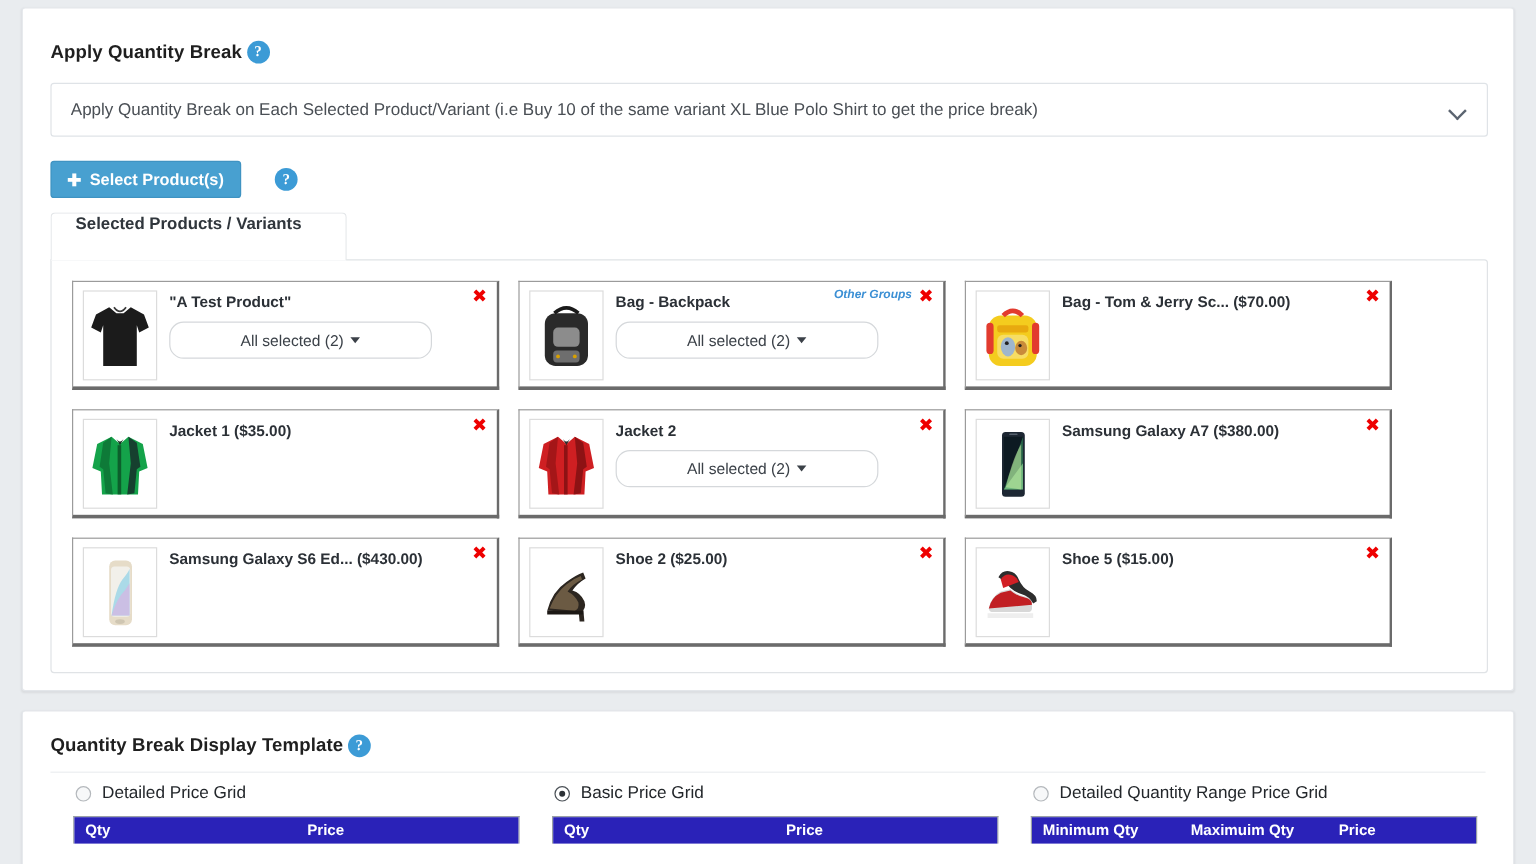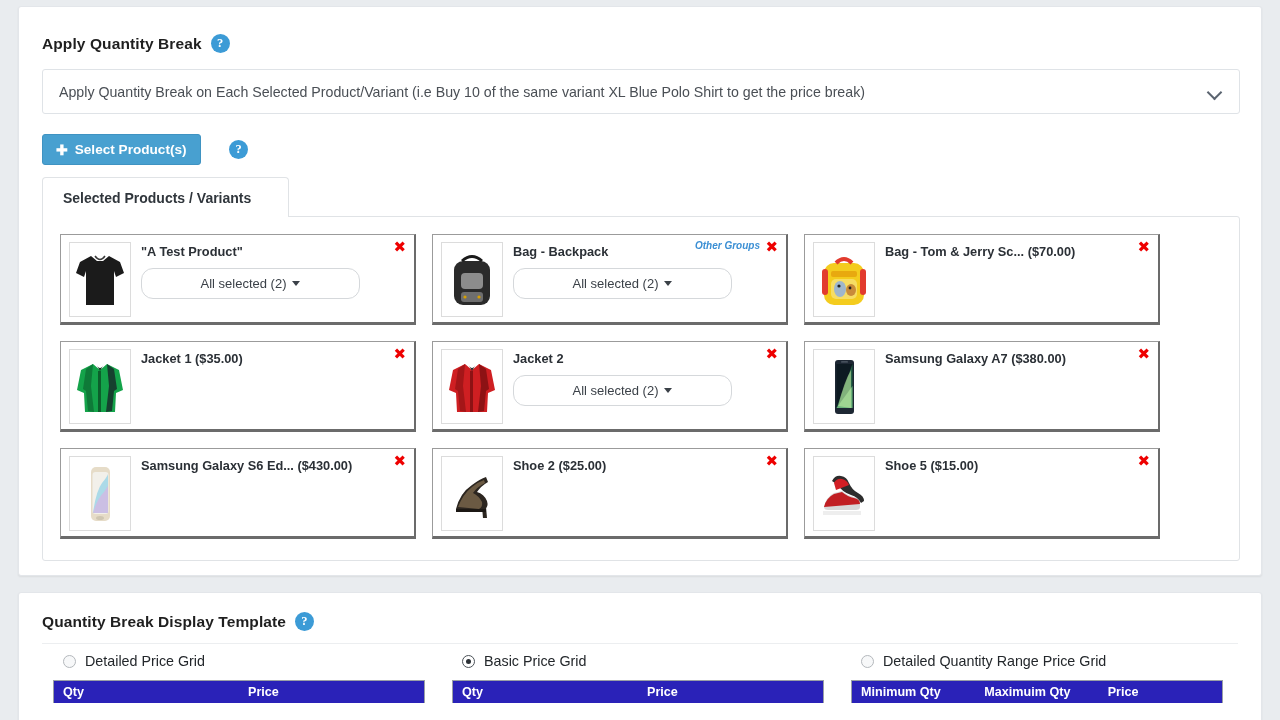--- a/index.html
+++ b/index.html
@@ -18,21 +18,21 @@
     background: #ffffff;
     border: 1px solid #e3e6ea;
     border-radius: 3px;
     box-shadow: 0 1px 2px rgba(0,0,0,0.07);
   }
   #panel-top   { left: 18px; top: 6px;   width: 1244px; height: 570px; }
   #panel-bottom{ left: 18px; top: 592px; width: 1244px; height: 150px; }
 
   
   .sec-head {
-    display: flex; align-items: center; gap: 9px;
+    display: flex; align-items: center; gap: 4px;
     font-size: 15.5px; font-weight: bold; color: #1f1f1f;
     letter-spacing: .1px;
   }
   #panel-top .sec-head { position: absolute; left: 23px; top: 27px; }
   #panel-bottom .sec-head { position: absolute; left: 23px; top: 19px; }
 
   .help-icon {
     width: 19px; height: 19px; border-radius: 50%;
     background: #3c9bd6; color: #fff;
     font-size: 12.5px; font-weight: bold;
@@ -78,21 +78,21 @@
   .plus-icon { font-size: 14px; font-weight: bold; line-height: 1; }
   .btn-help { position: absolute; left: 210px; top: 133px; }
 
   
   .tab {
     position: absolute; left: 23px; top: 170px;
     width: 247px; height: 40px;
     background: #fff;
     border: 1px solid #e0e3e6; border-bottom: none;
     border-radius: 4px 4px 0 0;
-    display: flex; align-items: center; padding-left: 20px;
+    display: flex; align-items: flex-start; padding-left: 20px;
     font-size: 14px; font-weight: bold; color: #30363c;
     z-index: 3;
   }
   .tab-body {
     position: absolute; left: 23px; top: 209px;
     width: 1198px; height: 345px;
     border: 1px solid #e0e3e6; border-radius: 0 3px 3px 3px;
     background: #fff;
   }
 
@@ -173,21 +173,21 @@
     border: 1px solid #b4b8bc; background: #f7f8f9;
     flex: none; position: relative;
     cursor: pointer;
   }
   .radio.on { border-color: #4b5157; background: #fff; }
   .radio.on::after {
     content: ""; position: absolute; left: 3px; top: 3px;
     width: 5px; height: 5px; border-radius: 50%; background: #2c3136;
   }
   .grid-preview {
-    margin-top: 11px; margin-left: 0;
+    margin-top: 11px; margin-left: 8px;
     width: 372px;
     border: 1px solid #9aa0a6;
     border-bottom: none;
     background: #1d4ed8;
   }
   .grid-head {
     background: #2a22b8;
     color: #fff; font-size: 12.6px; font-weight: bold;
     display: flex; height: 22px; align-items: center;
   }

